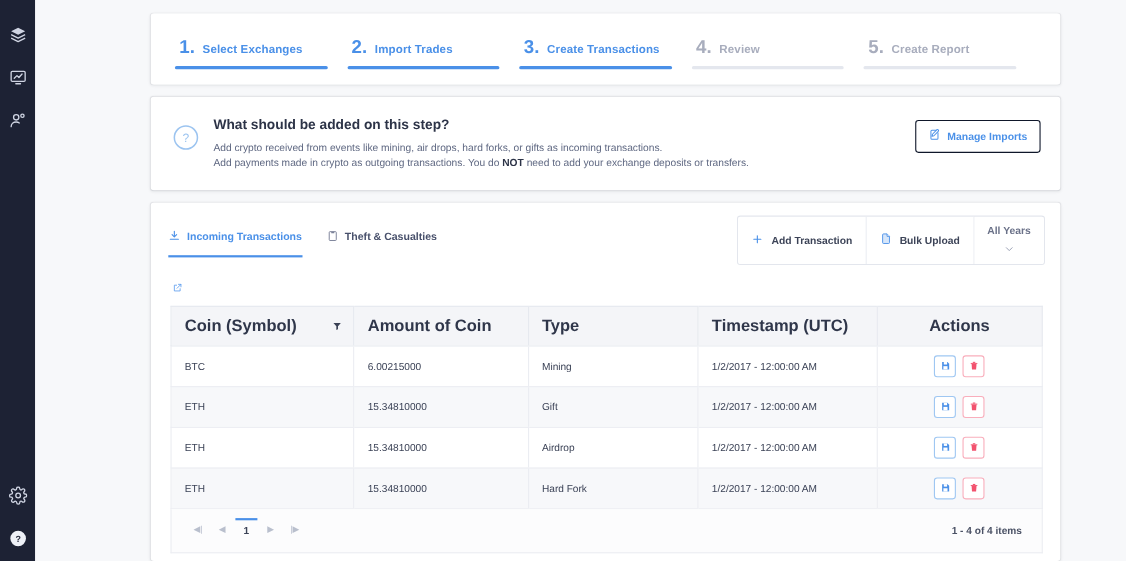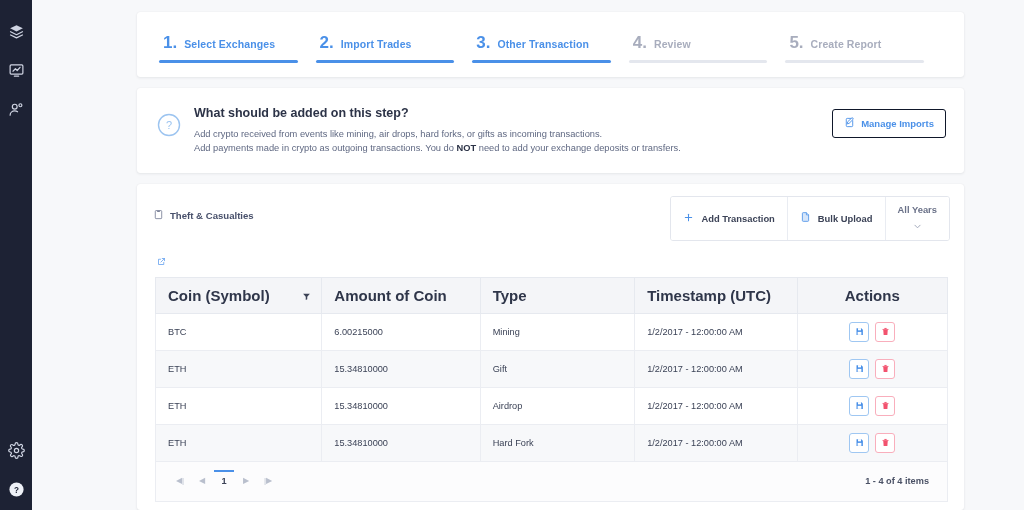--- a/index.html
+++ b/index.html
@@ -202,21 +202,21 @@
         <div class="step">
           <div class="step-row">
             <span class="step-num">2.</span>
             <span class="step-label">Import Trades</span>
           </div>
           <div class="step-bar"></div>
         </div>
         <div class="step">
           <div class="step-row">
             <span class="step-num">3.</span>
-            <span class="step-label">Other Transaction</span>
+            <span class="step-label">Create Transactions</span>
           </div>
           <div class="step-bar"></div>
         </div>
         <div class="step inactive">
           <div class="step-row">
             <span class="step-num">4.</span>
             <span class="step-label">Review</span>
           </div>
           <div class="step-bar"></div>
         </div>
@@ -252,20 +252,30 @@
           </span>
           <span>Manage Imports</span>
         </button>
       </div>
     </div>
 
     <div class="card tablecard">
 
       <div class="tabbar">
         <div class="tabs">
+          <div class="tab active">
+            <span>
+              <svg width="11" height="11" viewBox="0 0 24 24" fill="none" stroke="#4a90e8" stroke-width="2.2" stroke-linecap="round" stroke-linejoin="round">
+                <path d="M12 3v10"></path>
+                  <path d="M7.5 9.5 12 14l4.5-4.5"></path>
+                  <path d="M4 18.5h16"></path>
+              </svg>
+            </span>
+            <span>Incoming Transactions</span>
+          </div>
           <div class="tab">
             <span>
               <svg width="11" height="11" viewBox="0 0 24 24" fill="none" stroke="#7b8299" stroke-width="1.9" stroke-linejoin="round">
                 <rect x="5" y="3.5" width="14" height="17.5" rx="1.6"></rect>
                 <path d="M9 3.5h6v3H9z" fill="#7b8299" stroke="none"></path>
               </svg>
             </span>
             <span>Theft &amp; Casualties</span>
           </div>
         </div>

